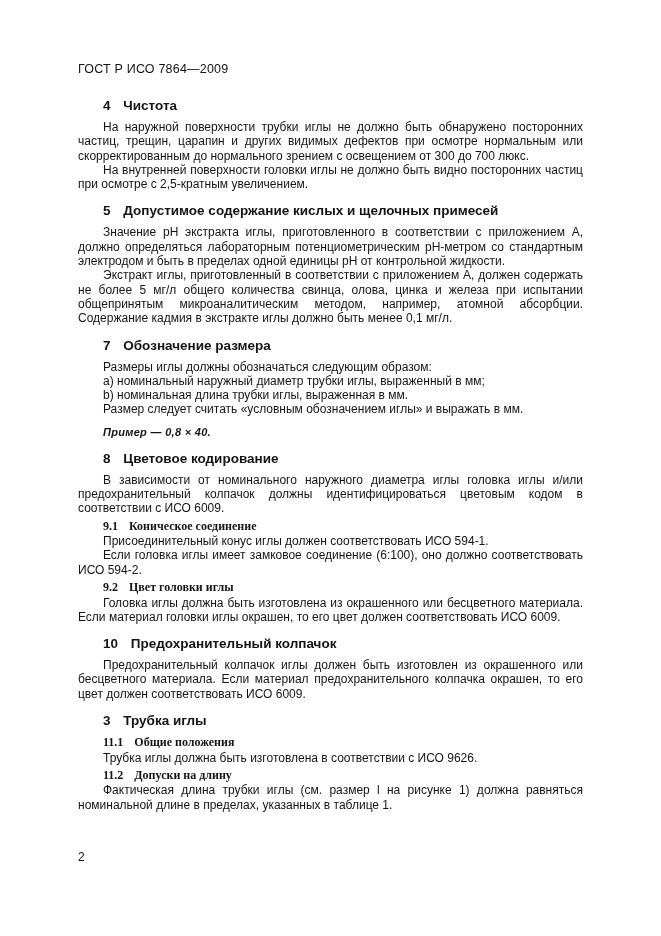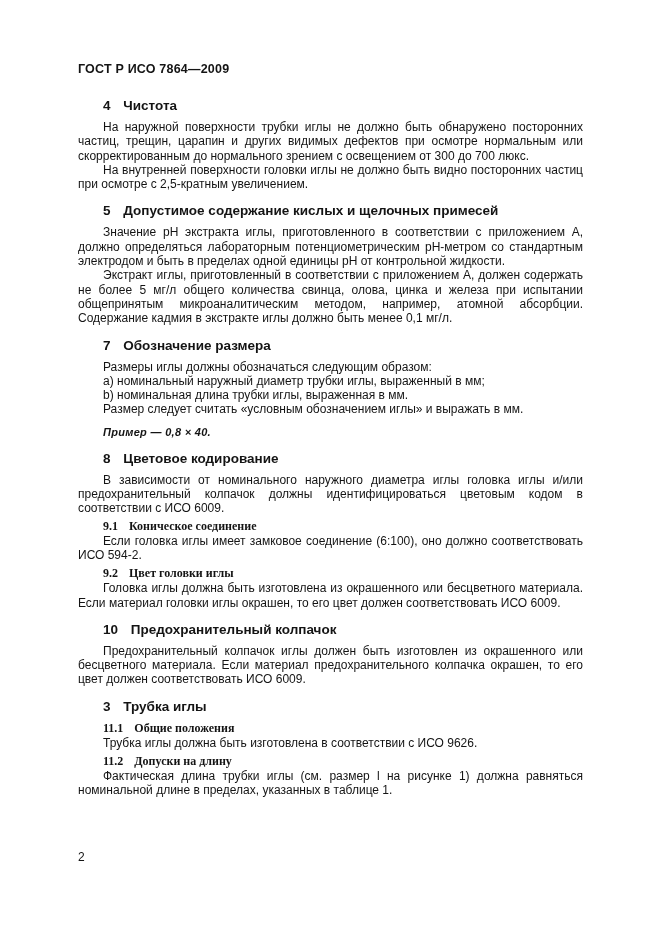--- a/index.html
+++ b/index.html
@@ -9,21 +9,21 @@
     height: 936px;
     box-sizing: border-box;
     background: #ffffff;
     color: #141414;
     font-family: "Liberation Sans", sans-serif;
     padding: 62px 78px 0 78px;
     overflow: hidden;
   }
   .doc-header {
     font-size: 12.5px;
-    font-weight: bold;
+    font-weight: normal;
     line-height: 15px;
     letter-spacing: 0.2px;
   }
   h2.sec {
     font-size: 13.5px;
     font-weight: bold;
     line-height: 16px;
     margin: 12px 0 6px 0;
     padding-left: 25px;
   }
@@ -112,20 +112,21 @@
       <span class="ttl">Цветовое кодирование</span>
     </h2>
     <p class="body">В зависимости от номинального наружного диаметра иглы головка иглы и/или предохранительный колпачок должны идентифицироваться цветовым кодом в соответствии с ИСО 6009.</p>
   </section>
 
   <section>
     <h3 class="sub">
       <span class="num">9.1</span>
       <span class="ttl">Коническое соединение</span>
     </h3>
+    <p class="body">Присоединительный конус иглы должен соответствовать ИСО 594-1.</p>
     <p class="body">Если головка иглы имеет замковое соединение (6:100), оно должно соответствовать ИСО 594-2.</p>
     <h3 class="sub">
       <span class="num">9.2</span>
       <span class="ttl">Цвет головки иглы</span>
     </h3>
     <p class="body">Головка иглы должна быть изготовлена из окрашенного или бесцветного материала. Если матери­ал головки иглы окрашен, то его цвет должен соответствовать ИСО 6009.</p>
   </section>
 
   <section>
     <h2 class="sec">

